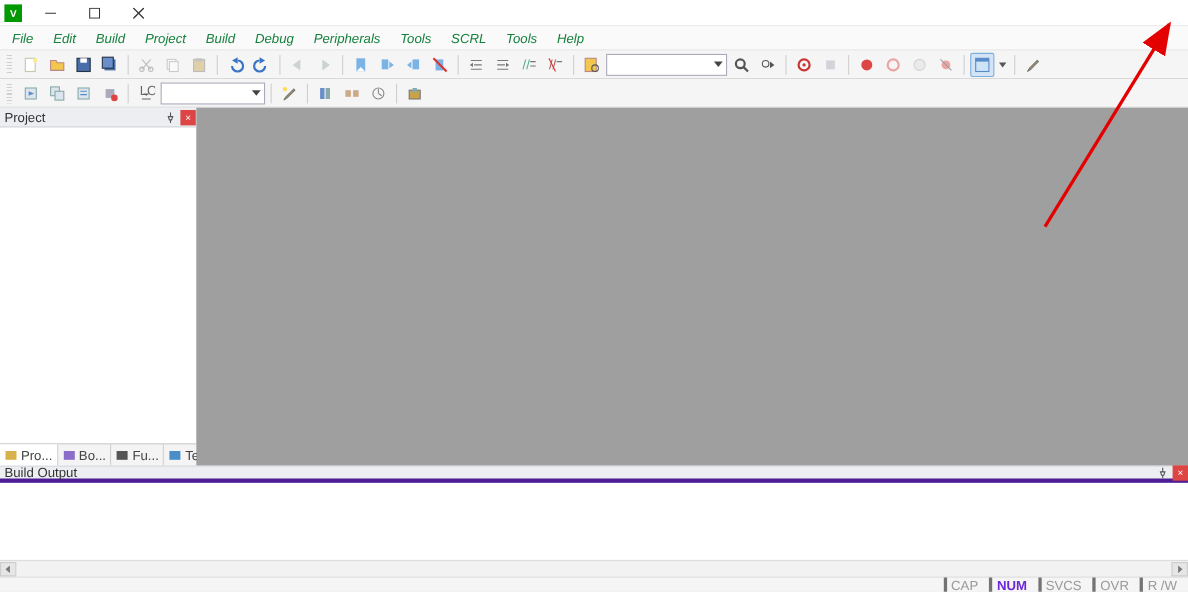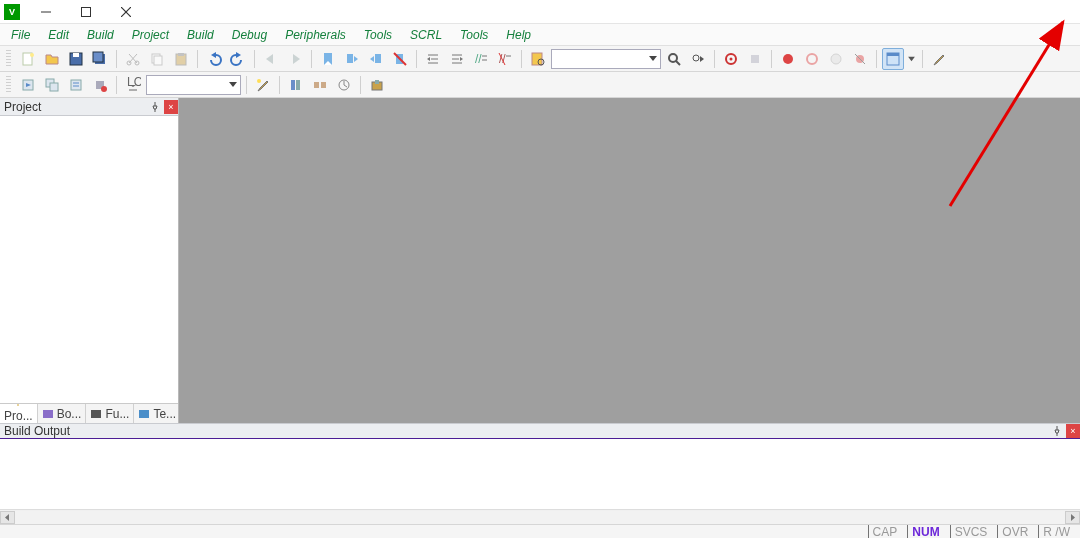--- a/index.html
+++ b/index.html
@@ -32,37 +32,37 @@
   
   .workspace { display: flex; height: calc(100% - 24px - 22px - 26px - 26px - 16px - 85px - 14px); }
   .project-panel { width: 179px; display: flex; flex-direction: column; border-right: 1px solid #b9b9b9; background: #fff; }
   .panel-title { height: 18px; background: #eceef1; border-bottom: 1px solid #c9cbd0; display: flex; align-items: center; padding-left: 4px; color: #333; }
   .panel-title .spacer { flex: 1; }
   .panel-title .pin, .panel-title .close { width: 14px; height: 14px; margin-left: 2px; display: flex; align-items: center; justify-content: center; }
   .panel-title .close { background: #d44; color: #fff; font-size: 9px; }
   .project-tree { flex: 1; background: #fff; }
   .panel-tabs { height: 20px; display: flex; background: #f4f4f4; border-top: 1px solid #cacaca; }
   .panel-tab { padding: 0 4px; display: flex; align-items: center; gap: 3px; border-right: 1px solid #d0d0d0; font-size: 11px; color: #444; }
-  .panel-tab.active { background: #fff; flex-direction: column; }
+  .panel-tab.active { background: #fff; }
   .panel-tab .ico { width: 12px; height: 12px; }
   .mdi-area { flex: 1; background: #9f9f9f; }
 
   
-  .build-output-title { height: 16px; background: #eceef1; border-top: 1px solid #c9cbd0; border-bottom: 1px solid #4c1d95; display: flex; align-items: center; padding-left: 4px; color: #333; }
+  .build-output-title { height: 16px; background: #eceef1; border-top: 1px solid #c9cbd0; border-bottom: 4px solid #4c1d95; display: flex; align-items: center; padding-left: 4px; color: #333; }
   .build-output-title .spacer { flex: 1; }
   .build-output-title .pin, .build-output-title .close { width: 14px; height: 14px; margin-left: 2px; display: flex; align-items: center; justify-content: center; }
   .build-output-title .close { background: #d44; color: #fff; font-size: 9px; }
   .build-output-body { height: 70px; overflow: auto; background: #fff; }
   .hscroll { height: 15px; background: #f0f0f0; display: flex; align-items: center; border-top: 1px solid #ddd; }
   .hscroll .sb-btn { width: 15px; height: 13px; background: #e6e6e6; border: 1px solid #ccc; display: flex; align-items: center; justify-content: center; }
   .hscroll .sb-track { flex: 1; height: 13px; background: #f2f2f2; }
 
   
   .statusbar { height: 14px; background: #f5f5f5; border-top: 1px solid #d6d6d6; display: flex; align-items: center; justify-content: flex-end; padding-right: 6px; gap: 6px; font-size: 10px; color: #999; }
-  .statusbar .cell { border-left: 1px solid #737373; padding: 0 4px; }
+  .statusbar .cell { border-left: 3px solid #737373; padding: 0 4px; }
   .statusbar .cell.bold { color: #6d28d9; font-weight: bold; }
 
   
   .arrow-anno { position: absolute; left: 0; top: 0; pointer-events: none; }
 </style>
 </head>
 <body>
 
 <div class="titlebar">
   <span class="app-icon">V</span>

